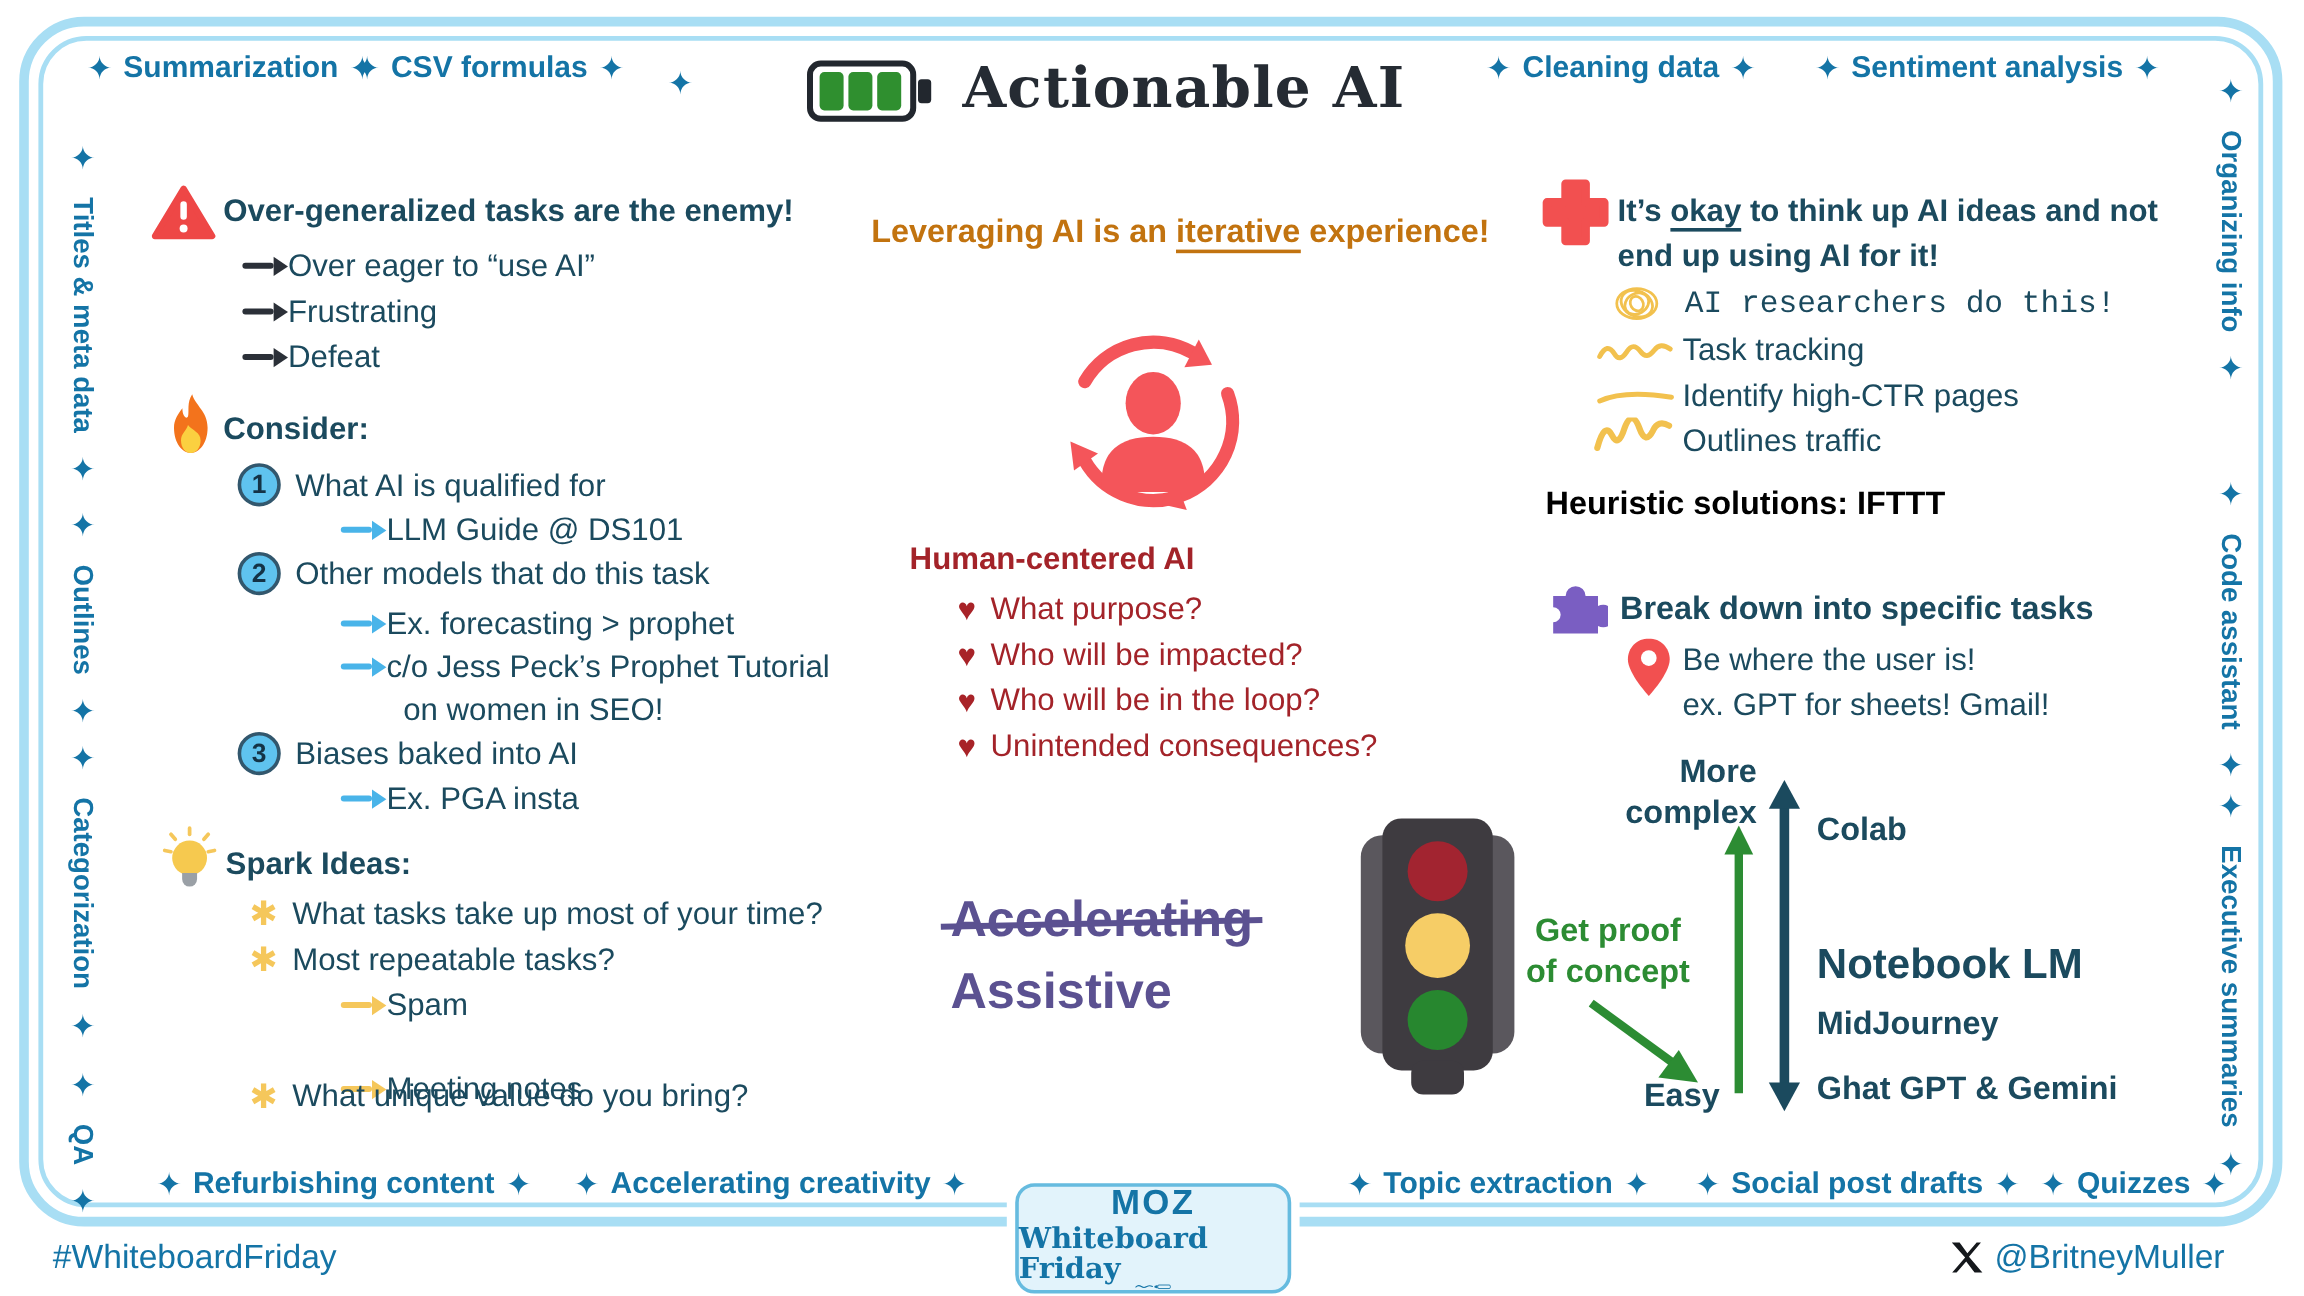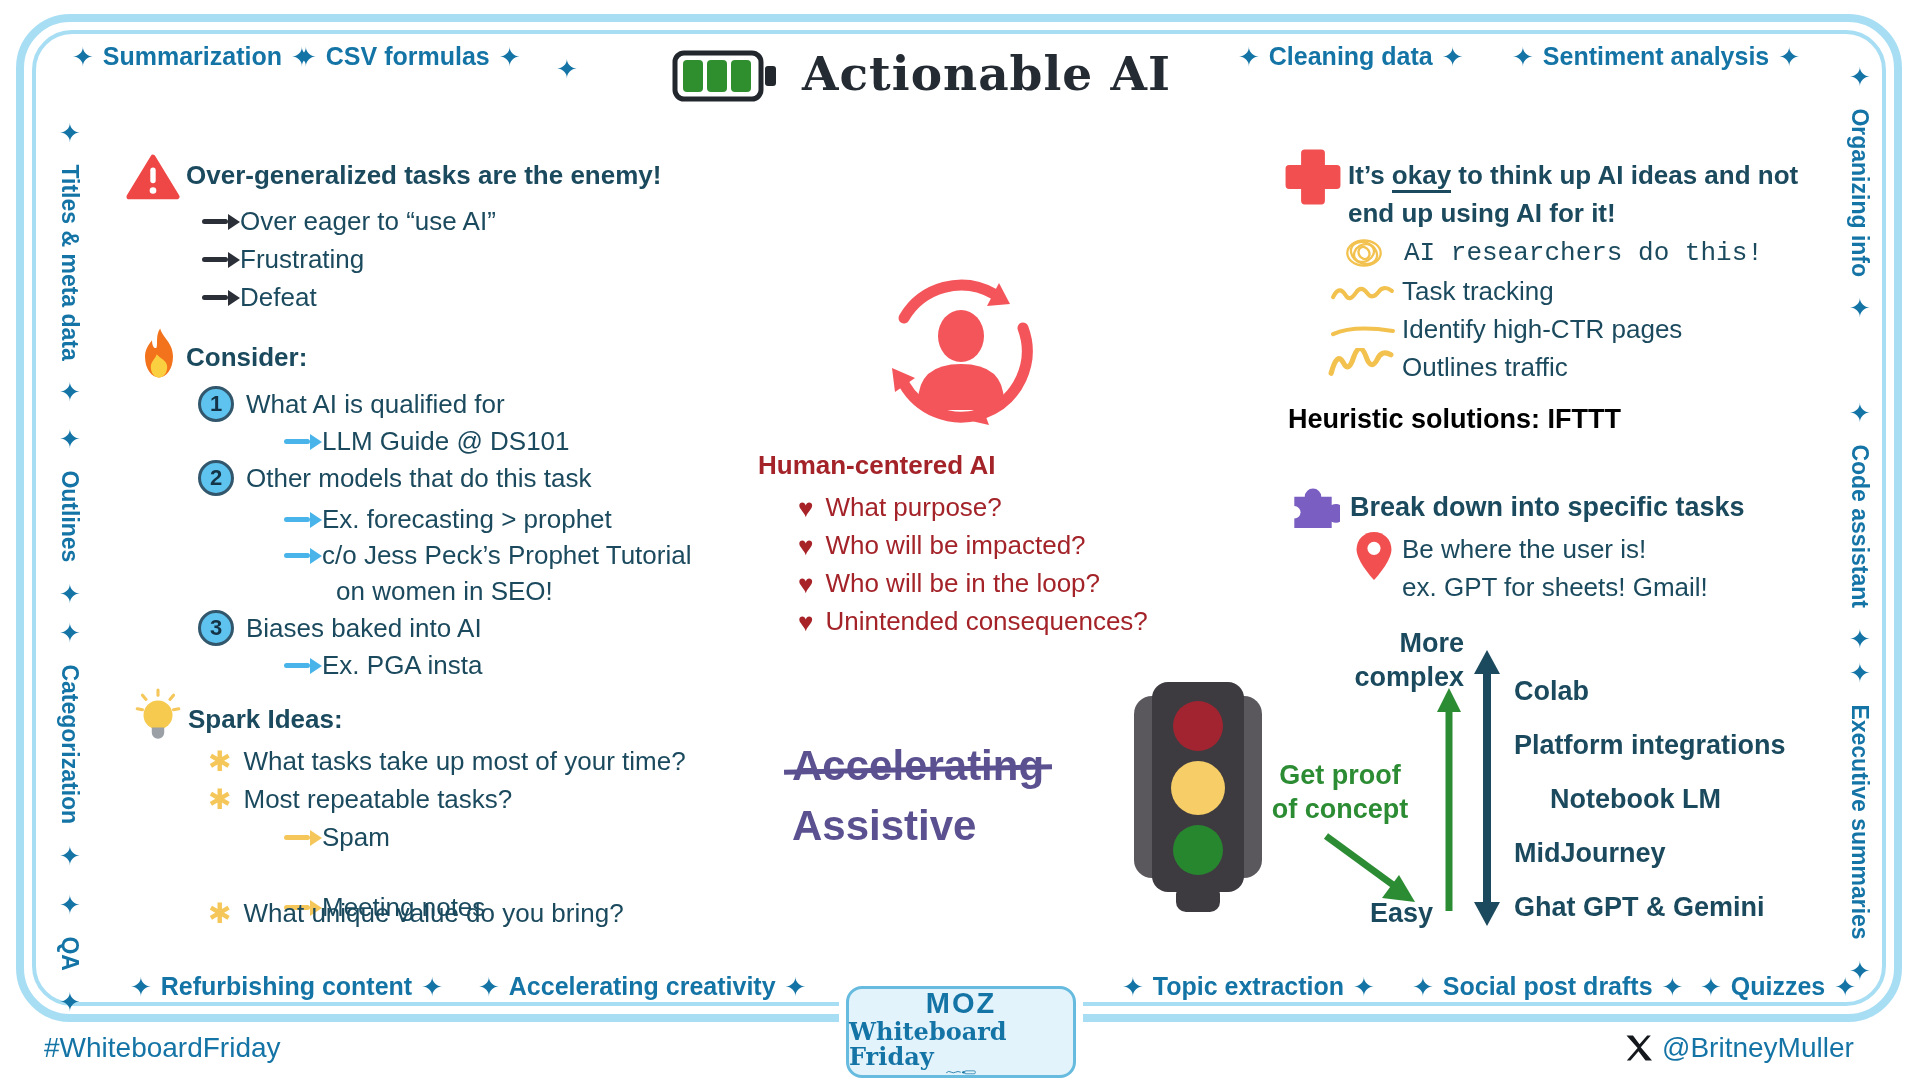--- a/index.html
+++ b/index.html
@@ -236,20 +236,23 @@
   </div>
   <div class="row" style="left:284px; top:860px;margin-top:32px;">
     <span class="arr ar-yellow"></span>
     <span>Meeting notes</span>
   </div>
   <div class="row" style="left:208px; top:898px;">
     <span class="ast">✱</span>
     <span>What unique value do you bring?</span>
   </div>
 
+  <div class="hl" style="left:726px; top:178px;">
+    <span>Leveraging AI is an </span><span class="u">iterative</span><span> experience!</span>
+  </div>
 
   <svg class="abs" style="left:866px; top:248px;" width="190" height="190" viewBox="0 0 190 190">
     <g stroke="#f4555a" stroke-width="11" fill="none" stroke-linecap="round">
       <path d="M 38 70 A 66 66 0 0 1 128 46"></path>
       <path d="M 157 80 A 66 66 0 0 1 118 165"></path>
       <path d="M 112 167 A 66 66 0 0 1 38 136"></path>
     </g>
     <g fill="#f4555a">
       <polygon points="144,56 121,58 133,35"></polygon>
       <polygon points="101,172 114,153 123,177"></polygon>
@@ -387,24 +390,21 @@
     <line x1="8" y1="6" x2="82" y2="60" stroke="#2c8c33" stroke-width="7"></line>
     <polygon points="97,72 64,68 81,45" fill="#2c8c33"></polygon>
   </svg>
   <div class="row bold" style="left:1370px; top:898px; font-size:27px;">
     <span>Easy</span>
   </div>
 
   <div class="row bold" style="left:1514px; top:676px; font-size:27px;">
     <span>Colab</span>
   </div>
-  <div class="row bold" style="left:1514px; top:730px; font-size:27px;">
-    <span>Platform integrations</span>
-  </div>
-  <div class="row bold" style="left:1550px; top:784px; font-size:27px;">
+  <div class="row bold" style="left:1514px; top:784px; font-size:35px;">
     <span>Notebook LM</span>
   </div>
   <div class="row bold" style="left:1514px; top:838px; font-size:27px;">
     <span>MidJourney</span>
   </div>
   <div class="row bold" style="left:1514px; top:892px; font-size:27px;">
     <span>Ghat GPT &amp; Gemini</span>
   </div>
 
   <div class="lab" style="left:130px; top:972px;">

